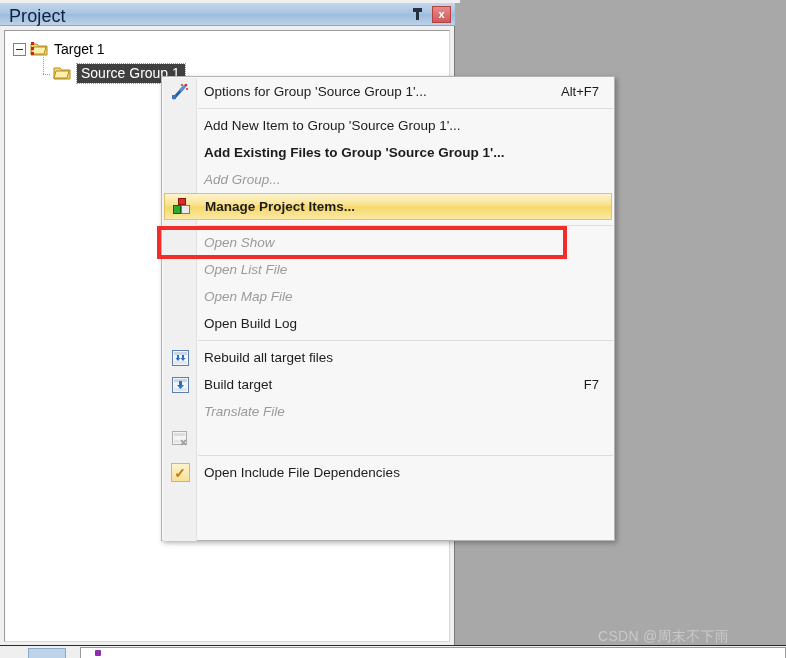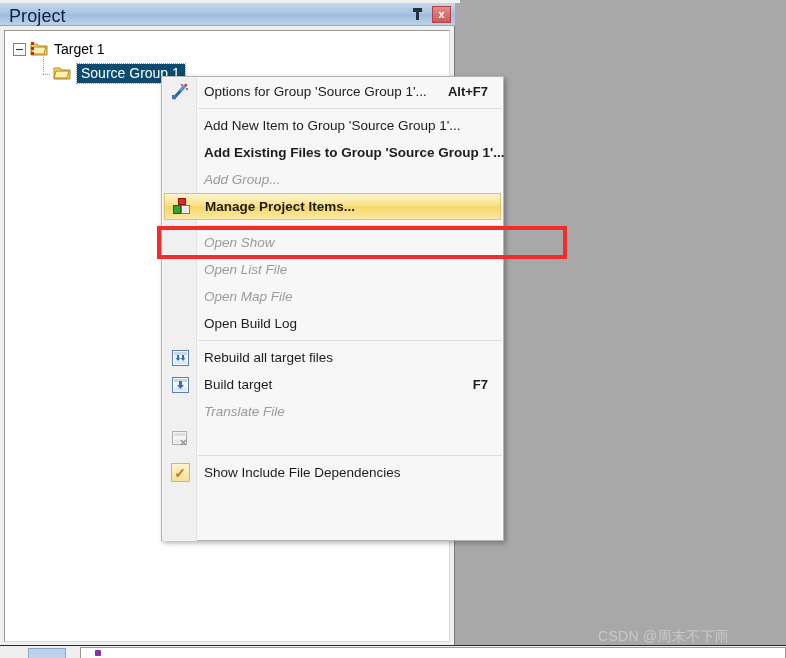--- a/index.html
+++ b/index.html
@@ -118,21 +118,21 @@
     width: 19px; height: 16px; flex: 0 0 19px;
     position: relative; margin-right: 5px;
   }
   .icon-folder {
     width: 19px; height: 16px; flex: 0 0 19px;
     position: relative; margin-right: 5px;
   }
 
   .node-label { font-size: 14px; color: #000; white-space: nowrap; }
   .node-label.selected {
-    background: #0c4a6e; color: #ffffff;
+    background: #404040; color: #ffffff;
     padding: 1px 5px 2px 4px;
     outline: 1px dotted #c8922a;
     outline-offset: 0px;
   }
 
   
   .bottom-strip {
     position: absolute; left: 0; top: 645px;
     width: 786px; height: 13px;
     background: #efefef;
@@ -149,21 +149,21 @@
     background: #ffffff; border: 1px solid #9a9a9a; border-bottom: none;
   }
   .bottom-dot {
     position: absolute; left: 95px; top: 650px;
     width: 6px; height: 6px; background: #8b2fb0; border-radius: 1px;
   }
 
   
   .ctx-menu {
     position: absolute; left: 161px; top: 76px;
-    width: 343px; height: 465px;
+    width: 454px; height: 465px;
     background: #f7f7f7;
     border: 1px solid #b4b4b4;
     box-shadow: 2px 2px 5px rgba(0,0,0,.30);
   }
   .ctx-gutter {
     position: absolute; left: 1px; top: 1px;
     width: 34px; height: 463px;
     background: #f0f0f0;
     border-right: 1px solid #e2e2e2;
   }
@@ -173,21 +173,21 @@
     position: relative; height: 27px;
     display: flex; align-items: center;
     font-size: 13.5px; color: #1c1c1c;
     white-space: nowrap;
   }
   .mi .mi-icon {
     width: 34px; flex: 0 0 34px; height: 27px;
     display: flex; align-items: center; justify-content: center;
   }
   .mi .mi-label { padding-left: 7px; flex: 1 1 auto; }
-  .mi .mi-accel { padding-right: 14px; font-size: 13px; color: #1c1c1c; font-weight: bold; }
+  .mi .mi-accel { padding-right: 14px; font-size: 13px; color: #1c1c1c; }
   .mi.bold .mi-label { font-weight: bold; }
   .mi.disabled .mi-label { color: #9a9a9a; font-style: italic; }
 
   .mi.highlighted {
     background: linear-gradient(to bottom, #fdf4cf 0%, #f9e38f 42%, #f6d868 52%, #fbe9a6 100%);
     border: 1px solid #e2c268;
     margin: 0 1px;
     height: 27px;
   }
   .mi.highlighted .mi-icon { width: 33px; flex: 0 0 33px; }
@@ -401,21 +401,21 @@
           </span>
         </span>
       </div>
 
       <div class="sep"></div>
 
       <div class="mi">
         <span class="mi-icon">
           <span class="ico-check">✓</span>
         </span>
-        <span class="mi-label">Show Include File Dependencies</span>
+        <span class="mi-label">Open Include File Dependencies</span>
       </div>
 
     </div>
   </div>
 
   <div class="red-box"></div>
 
   <div class="bottom-strip"></div>
   <div class="bottom-tab"></div>
   <div class="bottom-pane"></div>

